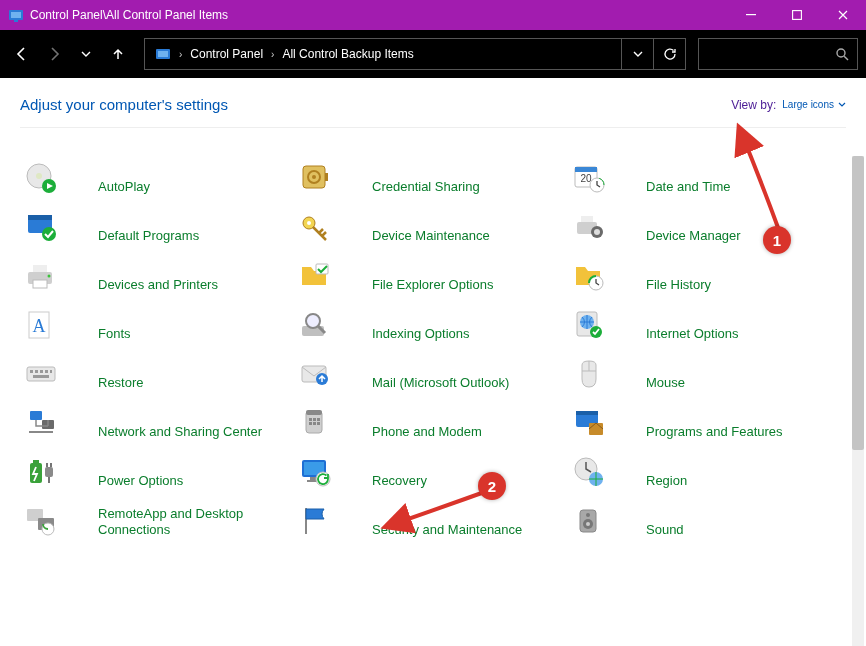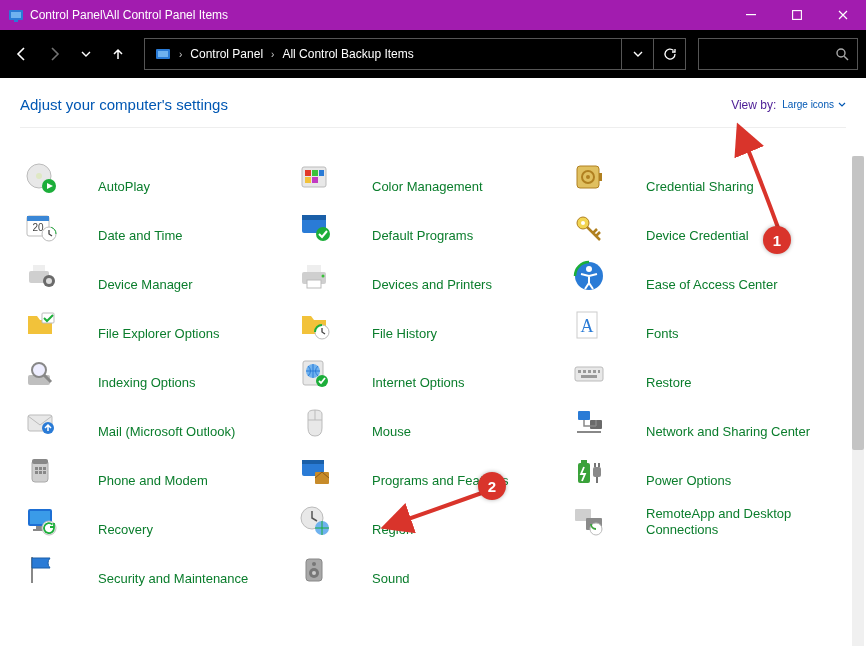--- a/index.html
+++ b/index.html
@@ -256,33 +256,20 @@
             <circle cx="15" cy="15" r="3" fill="#dfe8c4"></circle>
             <circle cx="25" cy="25" r="7" fill="#1cae3a"></circle>
             <path d="M23 22 L29 25 L23 28 Z" fill="#fff"></path>
           </svg>
         </div>
         <div class="cp-label">AutoPlay</div>
       </div>
       <div class="cp-item">
         <div class="cp-icon">
           <svg width="34" height="34" viewBox="0 0 34 34">
-            <rect x="4" y="6" width="24" height="20" rx="2" fill="#e8e8e8" stroke="#bbb"></rect>
-            <rect x="7" y="9" width="6" height="6" fill="#e23a2a"></rect>
-            <rect x="14" y="9" width="6" height="6" fill="#3ac23a"></rect>
-            <rect x="21" y="9" width="5" height="6" fill="#2a7bd6"></rect>
-            <rect x="7" y="16" width="6" height="6" fill="#f2c23a"></rect>
-            <rect x="14" y="16" width="6" height="6" fill="#c23ac2"></rect>
-          </svg>
-        </div>
-        <div class="cp-label">Color Management</div>
-      </div>
-      <div class="cp-item">
-        <div class="cp-icon">
-          <svg width="34" height="34" viewBox="0 0 34 34">
             <rect x="5" y="5" width="22" height="22" rx="3" fill="#e0c060" stroke="#b08020"></rect>
             <circle cx="16" cy="16" r="6" fill="none" stroke="#b08020" stroke-width="2"></circle>
             <circle cx="16" cy="16" r="2" fill="#b08020"></circle>
             <rect x="27" y="12" width="3" height="8" fill="#b08020"></rect>
           </svg>
         </div>
         <div class="cp-label">Credential Sharing</div>
       </div>
       <div class="cp-item">
         <div class="cp-icon">
@@ -309,21 +296,21 @@
         <div class="cp-label">Default Programs</div>
       </div>
       <div class="cp-item">
         <div class="cp-icon">
           <svg width="34" height="34" viewBox="0 0 34 34">
             <circle cx="11" cy="13" r="6" fill="#f2d552" stroke="#b08020"></circle>
             <circle cx="11" cy="13" r="2" fill="#fff"></circle>
             <path d="M15 17 L28 30 M24 26 L28 22 M21 23 L25 19" stroke="#b08020" stroke-width="2.5"></path>
           </svg>
         </div>
-        <div class="cp-label">Device Credential</div>
+        <div class="cp-label">Device Maintenance</div>
       </div>
       <div class="cp-item">
         <div class="cp-icon">
           <svg width="34" height="34" viewBox="0 0 34 34">
             <rect x="5" y="12" width="20" height="12" rx="2" fill="#cfcfcf"></rect>
             <rect x="9" y="6" width="12" height="6" fill="#eee"></rect>
             <circle cx="25" cy="22" r="6" fill="#6a6a6a"></circle>
             <circle cx="25" cy="22" r="3" fill="#ddd"></circle>
           </svg>
         </div>
@@ -332,31 +319,20 @@
       <div class="cp-item">
         <div class="cp-icon">
           <svg width="34" height="34" viewBox="0 0 34 34">
             <rect x="4" y="13" width="24" height="12" rx="2" fill="#cfcfcf"></rect>
             <rect x="9" y="6" width="14" height="7" fill="#eee"></rect>
             <rect x="9" y="21" width="14" height="8" fill="#fff" stroke="#bbb"></rect>
             <circle cx="25" cy="17" r="1.5" fill="#3ac23a"></circle>
           </svg>
         </div>
         <div class="cp-label">Devices and Printers</div>
-      </div>
-      <div class="cp-item">
-        <div class="cp-icon">
-          <svg width="34" height="34" viewBox="0 0 34 34">
-            <circle cx="17" cy="17" r="14" fill="#2a7bd6"></circle>
-            <circle cx="17" cy="10" r="3" fill="#fff"></circle>
-            <path d="M9 15 L17 17 L25 15 M17 17 V24 M13 30 L17 24 L21 30" stroke="#fff" stroke-width="2" fill="none"></path>
-            <path d="M3 17 A14 14 0 0 1 17 3" stroke="#1cae3a" stroke-width="2.5" fill="none"></path>
-          </svg>
-        </div>
-        <div class="cp-label">Ease of Access Center</div>
       </div>
       <div class="cp-item">
         <div class="cp-icon">
           <svg width="34" height="34" viewBox="0 0 34 34">
             <path d="M4 10 L4 26 L28 26 L28 12 L16 12 L13 8 L4 8 Z" fill="#f2c23a"></path>
             <rect x="18" y="5" width="12" height="10" rx="1" fill="#fff" stroke="#bbb"></rect>
             <path d="M20 10 L23 13 L29 7" stroke="#1cae3a" stroke-width="2" fill="none"></path>
           </svg>
         </div>
         <div class="cp-label">File Explorer Options</div>

